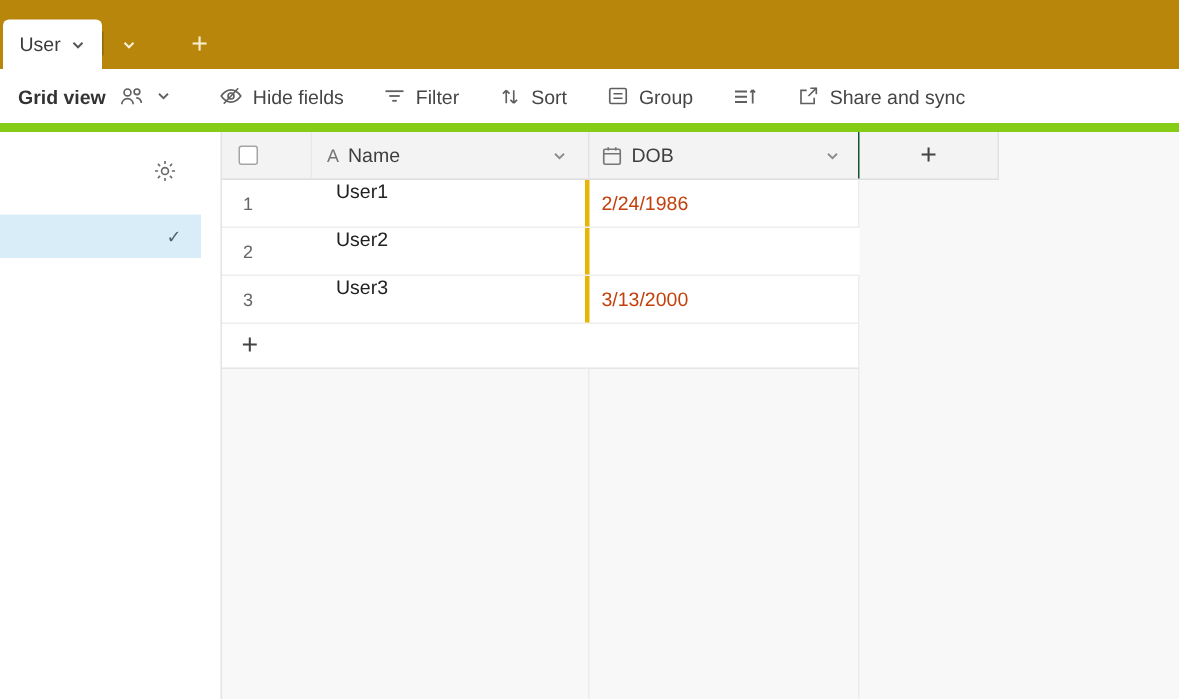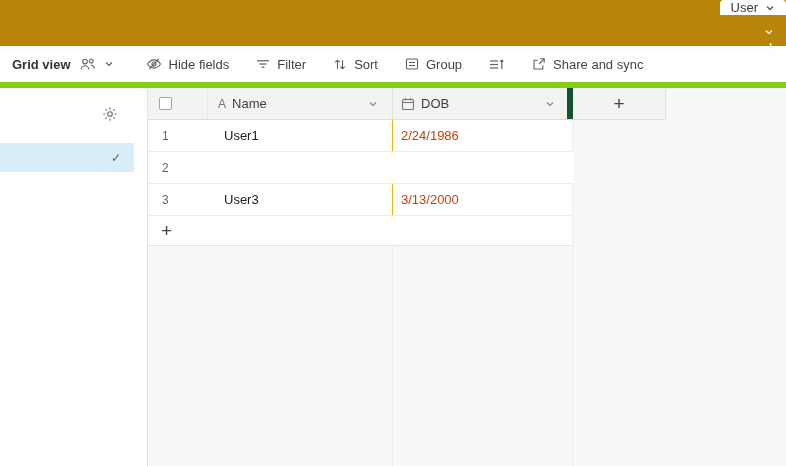--- a/index.html
+++ b/index.html
@@ -5,21 +5,21 @@
   * { box-sizing: border-box; margin: 0; padding: 0; }
   html, body {
     width: 786px; height: 466px; overflow: hidden;
     font-family: "Liberation Sans", sans-serif;
     background: #fff;
   }
 
   
   .topbar {
     height: 46px; background: #B8860B;
-    display: flex; align-items: flex-end; flex-direction: column;
+    display: flex; align-items: flex-end;
   }
   .tab-active {
     height: 33px; background: #fff; border-radius: 4px 4px 0 0;
     margin-left: 2px; padding: 0 11px;
     display: flex; align-items: center; gap: 7px;
     color: #3b3b3b; font-size: 13px; cursor: default;
   }
   .tab-active .chev { color: #555; }
   .tab-inactive {
     height: 33px; padding: 0 10px 0 14px;
@@ -71,37 +71,37 @@
 
   .grid { flex: 1; background: #F8F8F8; position: relative; }
 
   .hrow {
     display: flex; height: 32px; width: 518px;
     background: #F3F3F3; border-bottom: 1px solid #DEDEDE;
     font-size: 13px; color: #3f3f3f;
   }
   .h-num { width: 60px; display: flex; align-items: center; padding-left: 11px; border-right: 1px solid #E9E9E9; }
   .h-name { width: 185px; display: flex; align-items: center; gap: 6px; padding: 0 10px; border-right: 1px solid #E2E2E2; }
-  .h-dob  { width: 180px; display: flex; align-items: center; gap: 6px; padding: 0 8px; border-right: 6px solid #14532d; }
+  .h-dob  { width: 180px; display: flex; align-items: center; gap: 6px; padding: 0 8px; border-right: 1px solid #14532d; }
   .h-add  { width: 93px; display: flex; align-items: center; justify-content: center; border-right: 1px solid #E2E2E2; color: #444; font-size: 19px; font-weight: 300; }
   .h-chev { margin-left: auto; color: #8a8a8a; padding-right: 4px; }
   .field-glyph { font-size: 12px; color: #757575; }
   .col-icon { color: #757575; display: flex; align-items: center; }
 
   .checkbox {
     width: 13px; height: 13px; border: 1px solid #A5A5A5;
     border-radius: 2px; background: #fff;
   }
 
   .row {
     display: flex; height: 32px; width: 425px;
     background: #fff; border-bottom: 1px solid #EDEDED;
   }
   .c-num  { width: 60px; display: flex; align-items: center; padding-left: 14px; font-size: 12px; color: #666; }
-  .c-name { width: 185px; display: flex; align-items: center; padding-left: 16px; font-size: 13px; color: #212121; border-right: 1px solid #eab308; }
+  .c-name { width: 185px; display: flex; align-items: flex-start; padding-left: 16px; font-size: 13px; color: #212121; border-right: 3px solid #eab308; }
   .c-dob  { width: 180px; display: flex; align-items: center; padding-left: 8px; font-size: 13px; color: #c2410c; border-right: 1px solid #ECECEC; }
 
   .add-row {
     width: 425px; height: 30px; background: #fff;
     border-bottom: 1px solid #E6E6E6;
     display: flex; align-items: center; padding-left: 13px;
     color: #444; font-size: 19px; font-weight: 300;
     border-right: 1px solid #ECECEC;
   }
 
@@ -278,20 +278,23 @@
         </div>
       <div class="c-dob">
           <span>2/24/1986</span>
         </div>
     </div>
 
     <div class="row">
       <div class="c-num">
           <span>2</span>
         </div>
+      <div class="c-name">
+          <span>User2</span>
+        </div>
     </div>
 
     <div class="row">
       <div class="c-num">
           <span>3</span>
         </div>
       <div class="c-name">
           <span>User3</span>
         </div>
       <div class="c-dob">

